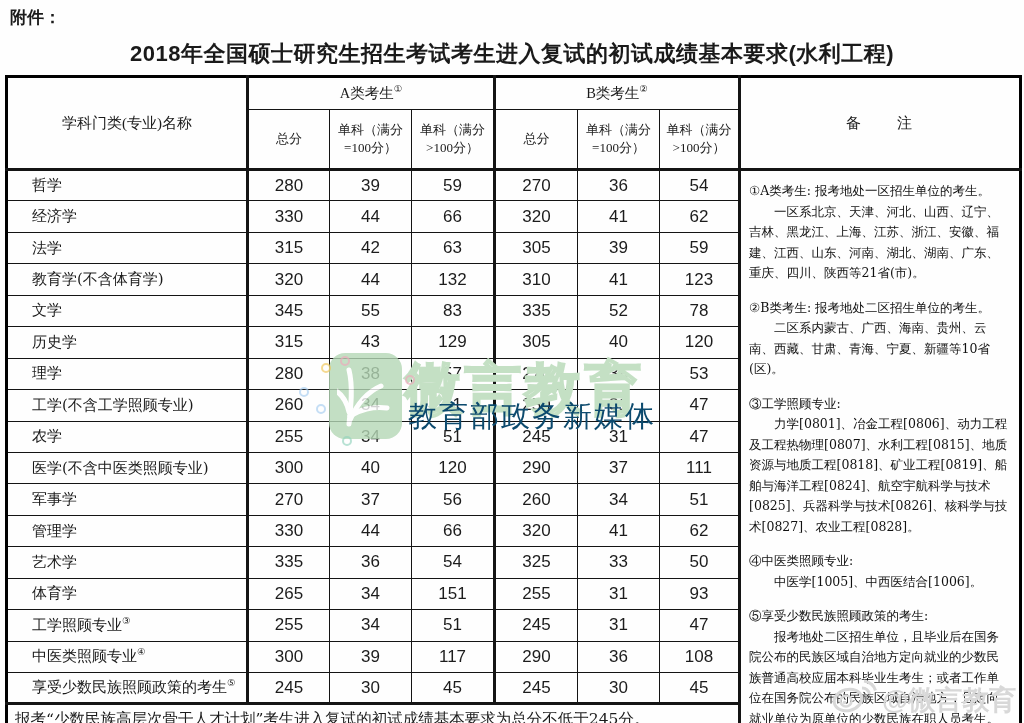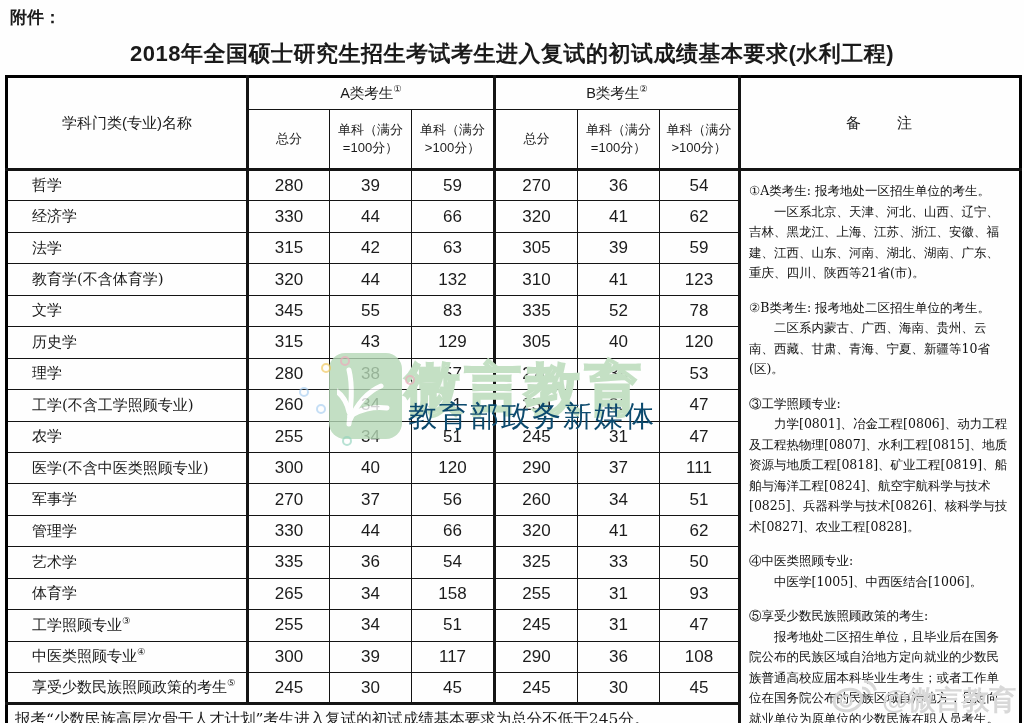--- a/index.html
+++ b/index.html
@@ -13,21 +13,21 @@
   table.score{
     position:absolute;left:5px;top:75px;width:1014px;height:639px;
     border-collapse:collapse;table-layout:fixed;border:3px solid #000;
   }
   td{border:1px solid #141414;padding:0;text-align:center;vertical-align:middle;}
   .br3{border-right-width:3px;}
   .bb3{border-bottom-width:3px;border-radius:17px;}
   thead tr.r1{height:33px;}
   thead tr.r2{height:60px;}
   tbody tr{height:30px;}
-  .hdr{font-family:Liberation Sans, sans-serif;font-size:14.5px;}
+  .hdr{font-family:Liberation Serif, serif;font-size:14.5px;}
   .subject-hdr{font-size:15px;}
   .subhead{font-size:13px;line-height:1.4;white-space:pre-line;}
   .remarks-hdr{font-size:15px;letter-spacing:2px;}
   .name{font-family:"DejaVu Serif",serif;font-size:15px;text-align:left;padding-left:24px;}
   .num{font-size:17px;color:#1c1c1c;font-family:"Liberation Sans",sans-serif;}
   sup{font-size:9.5px;line-height:0;vertical-align:super;}
   .remarks{
     vertical-align:top;text-align:left;padding:10px 8px 4px 8px;
     font-family:"DejaVu Serif",serif;font-size:12.5px;line-height:20.5px;color:#111;
   }
@@ -225,21 +225,21 @@
         <td class="num">36</td>
         <td class="num br3">54</td>
         <td class="num">325</td>
         <td class="num">33</td>
         <td class="num br3">50</td>
       </tr>
       <tr>
         <td class="name br3">体育学</td>
         <td class="num">265</td>
         <td class="num">34</td>
-        <td class="num br3">158</td>
+        <td class="num br3">151</td>
         <td class="num">255</td>
         <td class="num">31</td>
         <td class="num br3">93</td>
       </tr>
       <tr>
         <td class="name br3">工学照顾专业<sup>③</sup></td>
         <td class="num">255</td>
         <td class="num">34</td>
         <td class="num br3">51</td>
         <td class="num">245</td>

